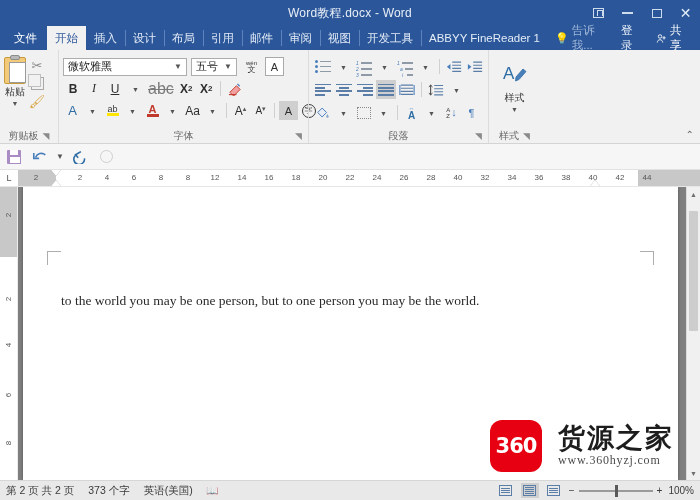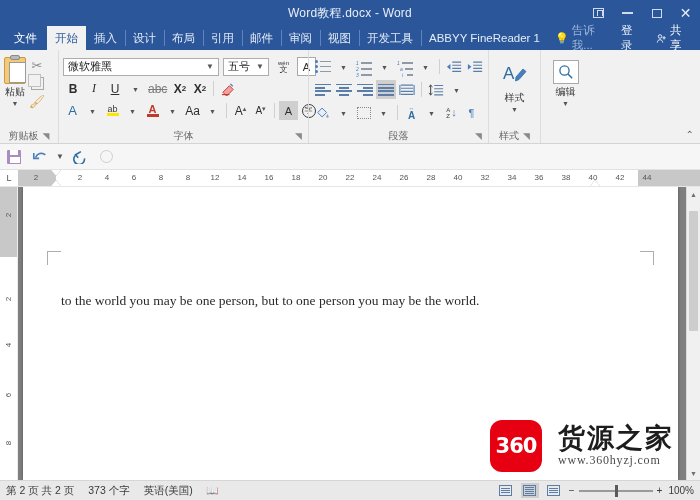--- a/index.html
+++ b/index.html
@@ -103,21 +103,21 @@
   }
   .brush { color: #d9a441; font-size: 13px; }
 
   
   .combo {
     height: 18px; background: #fff; border: 1px solid #adadad; display: flex; align-items: center;
     font-size: 11px; color: #222; padding: 0 2px 0 4px;
   }
   .combo .v { flex: 1; white-space: nowrap; overflow: hidden; }
   .combo .dd { color: #555; font-size: 8px; padding: 0 2px; }
-  .fontname { width: 156px; }
+  .fontname { width: 124px; }
   .fontsize { width: 46px; }
 
   .ico-btn {
     height: 19px; min-width: 19px; display: inline-flex; align-items: center; justify-content: center;
     font-size: 12px; color: #2e2e2e; padding: 0 2px;
   }
   .ico-btn.boxed { border: 1px solid #a9a9a9; background: #fff; }
   .ico-btn.pressed { background: #cfcfcf; }
   .row { display: flex; align-items: center; gap: 1px; }
   .vsep { width: 1px; align-self: stretch; background: #d0d0d0; margin: 2px 3px; }
@@ -349,21 +349,21 @@
           </div>
         </div>
 
         <div class="row">
           <div class="ico-btn" style="font-weight:700;width:20px">B</div>
           <div class="ico-btn" style="font-style:italic;font-family:'Liberation Serif',serif;width:20px">I</div>
           <div class="ico-btn" style="text-decoration:underline;width:20px">U</div>
           <div class="ico-btn" style="width:10px">
               <span class="caret">▼</span>
             </div>
-          <div class="ico-btn" style="text-decoration:line-through;color:#7a7a7a;font-size:12px">abc</div>
+          <div class="ico-btn" style="text-decoration:line-through;color:#7a7a7a;font-size:16px">abc</div>
           <div class="ico-btn" style="font-weight:700">X<span class="sub">2</span></div>
           <div class="ico-btn" style="font-weight:700">X<span class="sup">2</span></div>
           <div class="vsep"></div>
           <div class="ico-btn">
             <svg width="17" height="14" viewBox="0 0 18 15">
               <path d="M3 11l7-7 4 4-7 7z" fill="#f2a0a0" stroke="#c0392b" stroke-width="1"></path>
               <path d="M2 13.5h8" stroke="#c0392b" stroke-width="1.2"></path>
               <path d="M11 2l2.5 2.5" stroke="#4a7ebb" stroke-width="1.4"></path>
             </svg>
           </div>
@@ -603,37 +603,20 @@
           <span class="cap">样式</span>
           <span class="caret">▼</span>
         </div>
       </div>
       <div class="rg-label">
         <span>样式</span>
         <span class="launcher">◥</span>
       </div>
     </div>
 
-    <div class="rgroup" style="width:50px">
-      <div class="rg-body" style="justify-content:center;padding-top:6px">
-        <div class="big-btn">
-          <span class="ico-btn boxed" style="width:26px;height:24px">
-            <svg width="16" height="16" viewBox="0 0 16 16">
-              <circle cx="6.5" cy="6.5" r="4.6" fill="none" stroke="#2e6da4" stroke-width="1.3"></circle>
-              <path d="M10 10l4.2 4.2" stroke="#2e6da4" stroke-width="1.5"></path>
-            </svg>
-          </span>
-          <span class="cap">编辑</span>
-          <span class="caret">▼</span>
-        </div>
-      </div>
-      <div class="rg-label">
-        <span></span>
-      </div>
-    </div>
 
     <div class="collapse-rib">⌃</div>
   </div>
 
   <div class="qat">
     <div class="qat-ico">
       <span class="save-ico"></span>
     </div>
     <div class="qat-ico">
       <svg width="16" height="14" viewBox="0 0 18 15">

